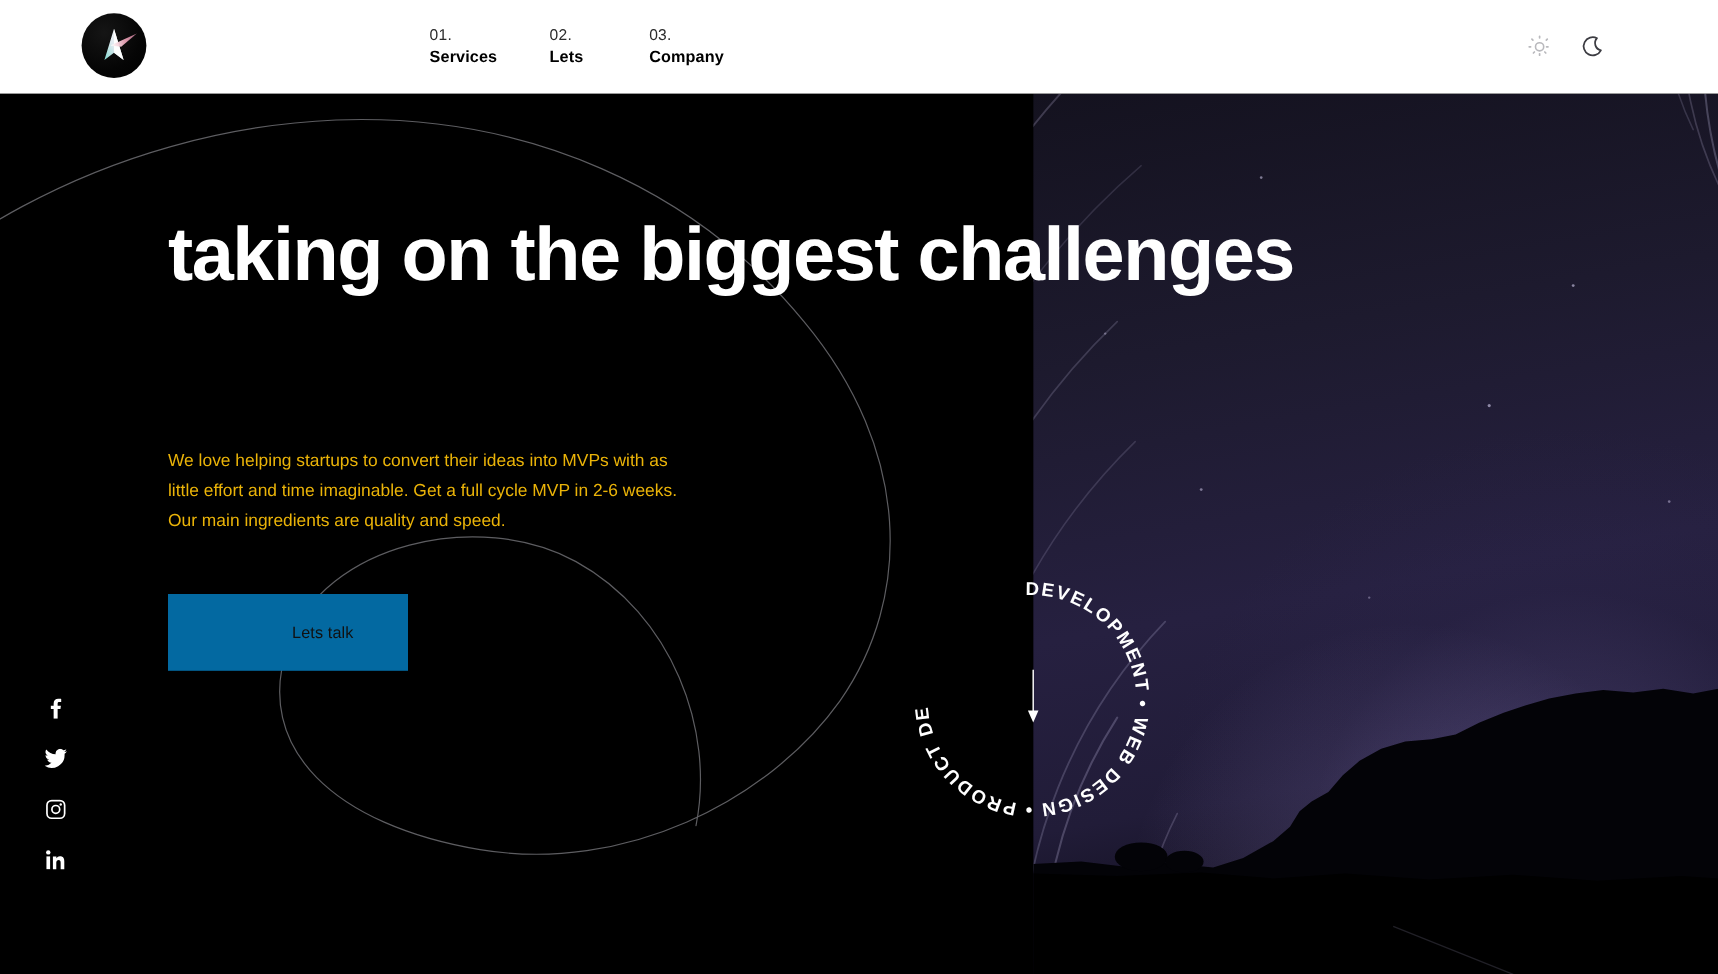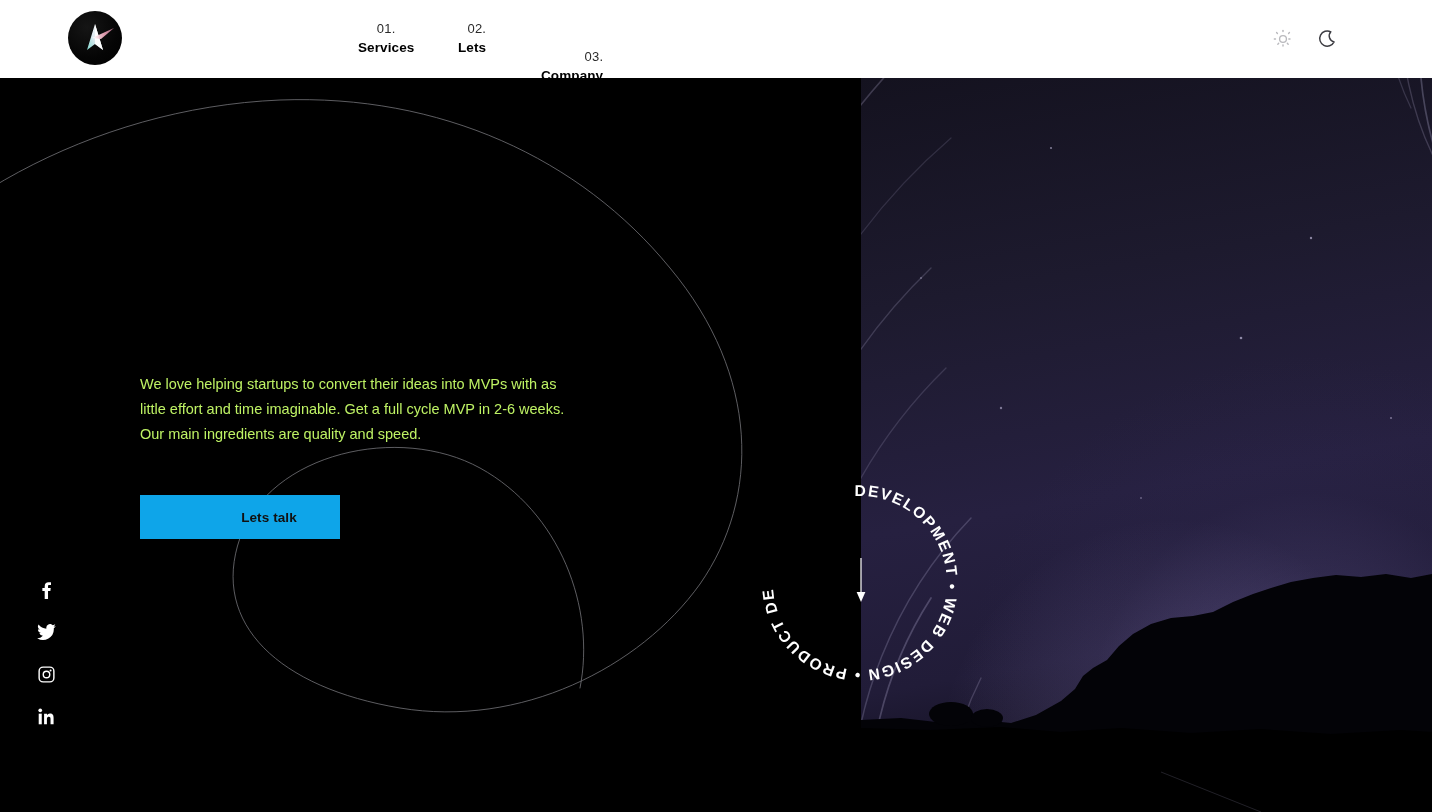--- a/index.html
+++ b/index.html
@@ -17,27 +17,27 @@
     background:radial-gradient(circle at 35% 30%, #151515 0%, #050505 60%, #000 100%);
     position:relative; overflow:hidden;
   }
   .logo-badge svg{ position:absolute; left:0; top:0; }
 
   .nav{ position:absolute; left:179px; top:0; height:78px; display:flex; align-items:center; }
   .nav-item{
     display:flex; flex-direction:column; justify-content:center;
     margin-right:0; cursor:pointer;
   }
-  .nav-item + .nav-item{ margin-left:0;align-items:flex-end; }
+  .nav-item + .nav-item{ margin-left:0; }
   .nav-num{ font-size:13px; color:#2b2b2b; letter-spacing:.2px; line-height:18px; font-weight:400; }
   .nav-label{ font-size:13.5px; color:#000000; font-weight:700; line-height:19px; letter-spacing:.1px; }
 
-  .nav-slot-0{ position:absolute; left:179px;text-align:center; }
+  .nav-slot-0{ position:absolute; left:179px; }
   .nav-slot-1{ position:absolute; left:279px; }
-  .nav-slot-2{ position:absolute; left:362px;margin-top:28px; }
+  .nav-slot-2{ position:absolute; left:362px; }
   .nav-slot{ top:20px; }
 
   .theme-toggles{ position:absolute; right:92px; top:26px; display:flex; gap:18px; align-items:center; }
   .toggle-btn{ width:26px; height:26px; display:flex; align-items:center; justify-content:center; cursor:pointer; background:none; border:none; }
 
   
   .hero{ position:absolute; left:0; top:78px; width:1432px; height:734px; overflow:hidden; }
   .hero-left-panel{ position:absolute; left:0; top:0; width:861px; height:734px; background:#000; z-index:5; }
 
   
@@ -60,28 +60,28 @@
   
   .headline{
     position:absolute; left:140px; top:94px; z-index:20;
     color:#fff; font-size:63px; line-height:81px; font-weight:700;
     letter-spacing:-1.2px; width:1000px;
   }
   .headline .l2{ display:block; }
 
   .subcopy{
     position:absolute; left:140px; top:294px; z-index:20;
-    width:438px; color:#bef264; font-size:14.5px; line-height:25px; font-weight:400;
+    width:438px; color:#eab308; font-size:14.5px; line-height:25px; font-weight:400;
   }
 
   .cta{
     position:absolute; left:140px; top:417px; z-index:20;
-    width:200px; height:44px; background:#0ea5e9; border:none; cursor:pointer;
+    width:200px; height:64px; background:#0369a1; border:none; cursor:pointer;
     display:flex; align-items:center; justify-content:center;
-    font-family:"Liberation Sans", sans-serif; font-size:13.5px; font-weight:700; color:#111;
+    font-family:"Liberation Sans", sans-serif; font-size:13.5px; font-weight:400; color:#111;
     letter-spacing:.1px; padding-left:58px;
   }
 
   
   .social{ position:absolute; left:34px; top:500px; z-index:25; display:flex; flex-direction:column; gap:18px; }
   .social a{ width:24px; height:24px; display:flex; align-items:center; justify-content:center; cursor:pointer; }
 
   
   .circle-badge{
     position:absolute; left:751px; top:396px; width:218px; height:218px; z-index:30;
@@ -236,20 +236,21 @@
                C 560 26, 700 90, 790 200
                C 880 308, 880 430, 820 516
                C 760 600, 640 660, 520 640
                C 400 620, 330 556, 360 470
                C 390 384, 520 356, 600 400
                C 680 444, 716 540, 700 620" fill="none" stroke="#6d6d72" stroke-width="1" stroke-opacity=".85" stroke-linecap="round"></path>
     </svg>
   </div>
 
   <h1 class="headline">
+    <span class="l2">taking on the biggest challenges</span>
   </h1>
 
   <p class="subcopy">We love helping startups to convert their ideas into MVPs with as little effort and time imaginable. Get a full cycle MVP in 2-6 weeks. Our main ingredients are quality and speed.</p>
 
   <button class="cta">Lets talk</button>
 
   <div class="social">
     <a>
       <svg width="15" height="18" viewBox="0 0 12 20">
         <path d="M7.7 20v-9h2.6l.4-3.1H7.7V5.9c0-.9.25-1.5 1.55-1.5H11V1.6C10.7 1.55 9.6 1.45 8.3 1.45 5.6 1.45 4 3.05 4 6v1.9H1.4V11H4v9z" fill="#fff"></path>

